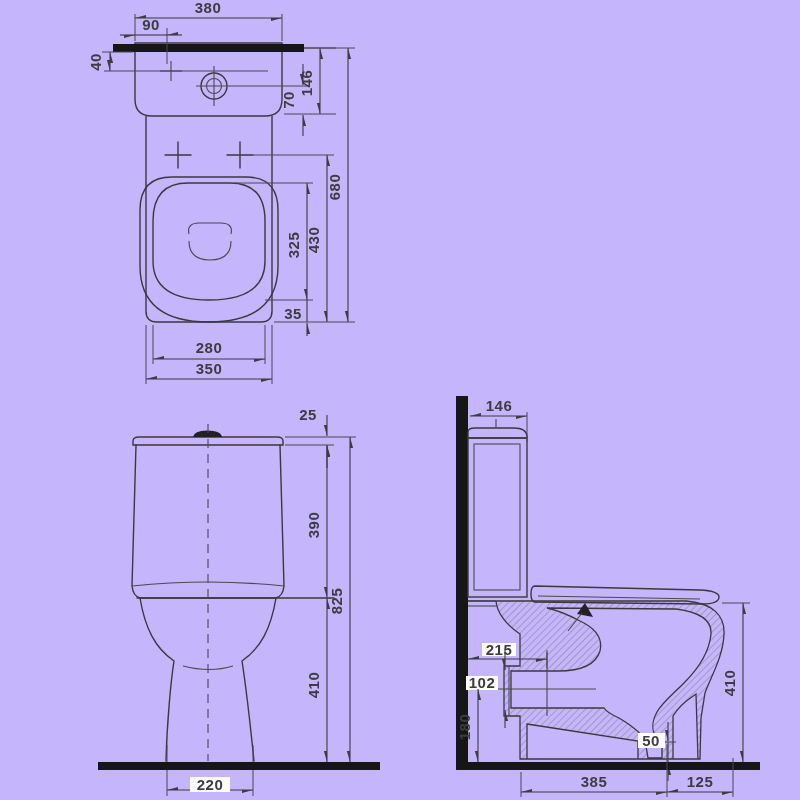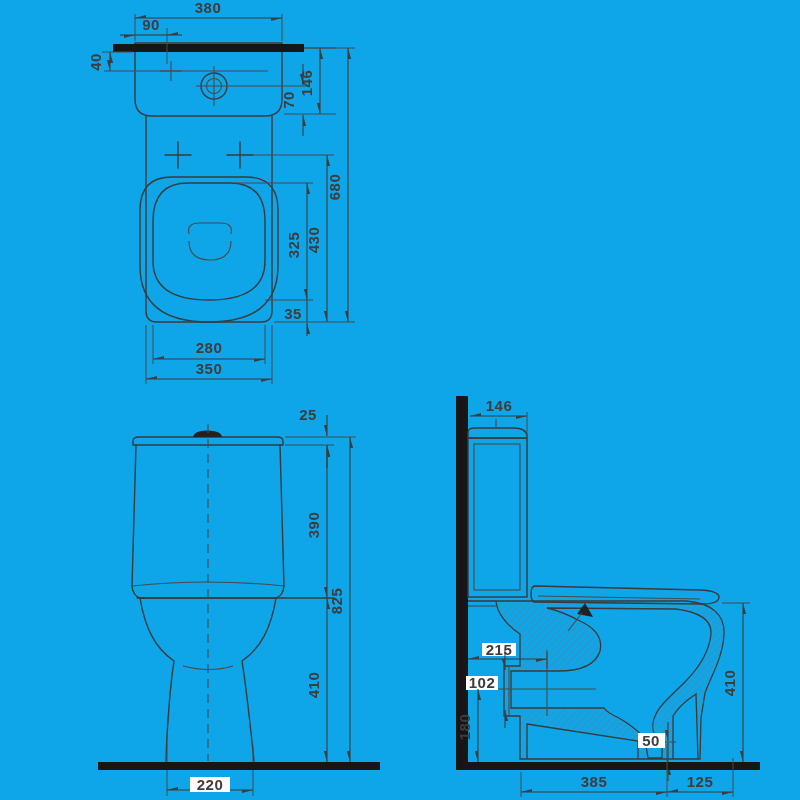--- a/index.html
+++ b/index.html
@@ -1,16 +1,16 @@
 <!DOCTYPE html>
 <html><head>
 <meta charset="utf-8">
 <style>
   html,body{margin:0;padding:0;background:#fbfbfb;}
-  .stage{width:800px;height:800px;position:relative;background:#0ea5e9;font-family:"Liberation Sans",sans-serif;}
+  .stage{width:800px;height:800px;position:relative;background:#c4b5fd;font-family:"Liberation Sans",sans-serif;}
   svg{position:absolute;left:0;top:0;}
   .ln{stroke:#3a3a3a;stroke-width:1.4;fill:none;stroke-linecap:round;}
   .thin{stroke:#4a4a4a;stroke-width:1.1;fill:none;}
   .ext{stroke:#4a4a4a;stroke-width:1;fill:none;}
   .dim{stroke:#3d3d3d;stroke-width:1.1;fill:none;}
   .bar{fill:#161616;stroke:none;}
   .dash{stroke:#4a4a4a;stroke-width:1.1;fill:none;stroke-dasharray:9 6;}
   .hatchfill{fill:url(#hatch);stroke:#3a3a3a;stroke-width:1.3;fill-rule:evenodd;}
   .dimtext{font:bold 15px "Liberation Sans",sans-serif;fill:#3d3d3d;letter-spacing:.5px;}
   .bgpad{fill:#fdfdfd;stroke:none;}

